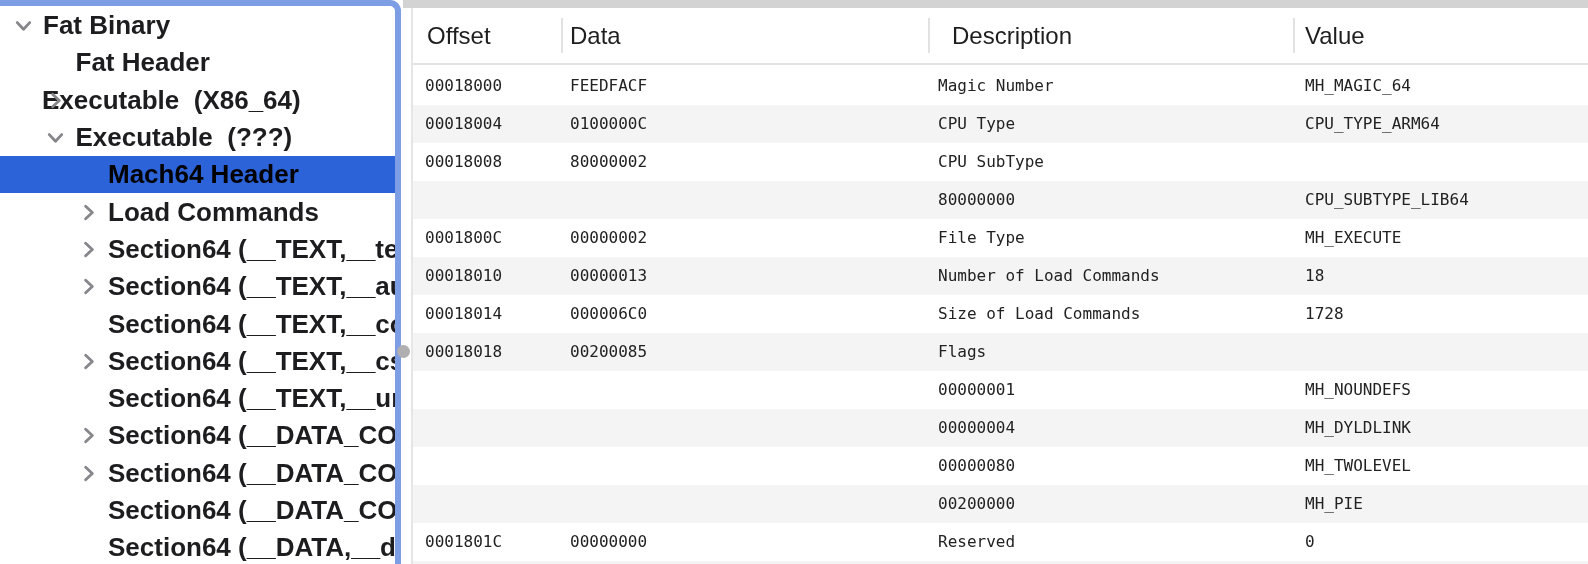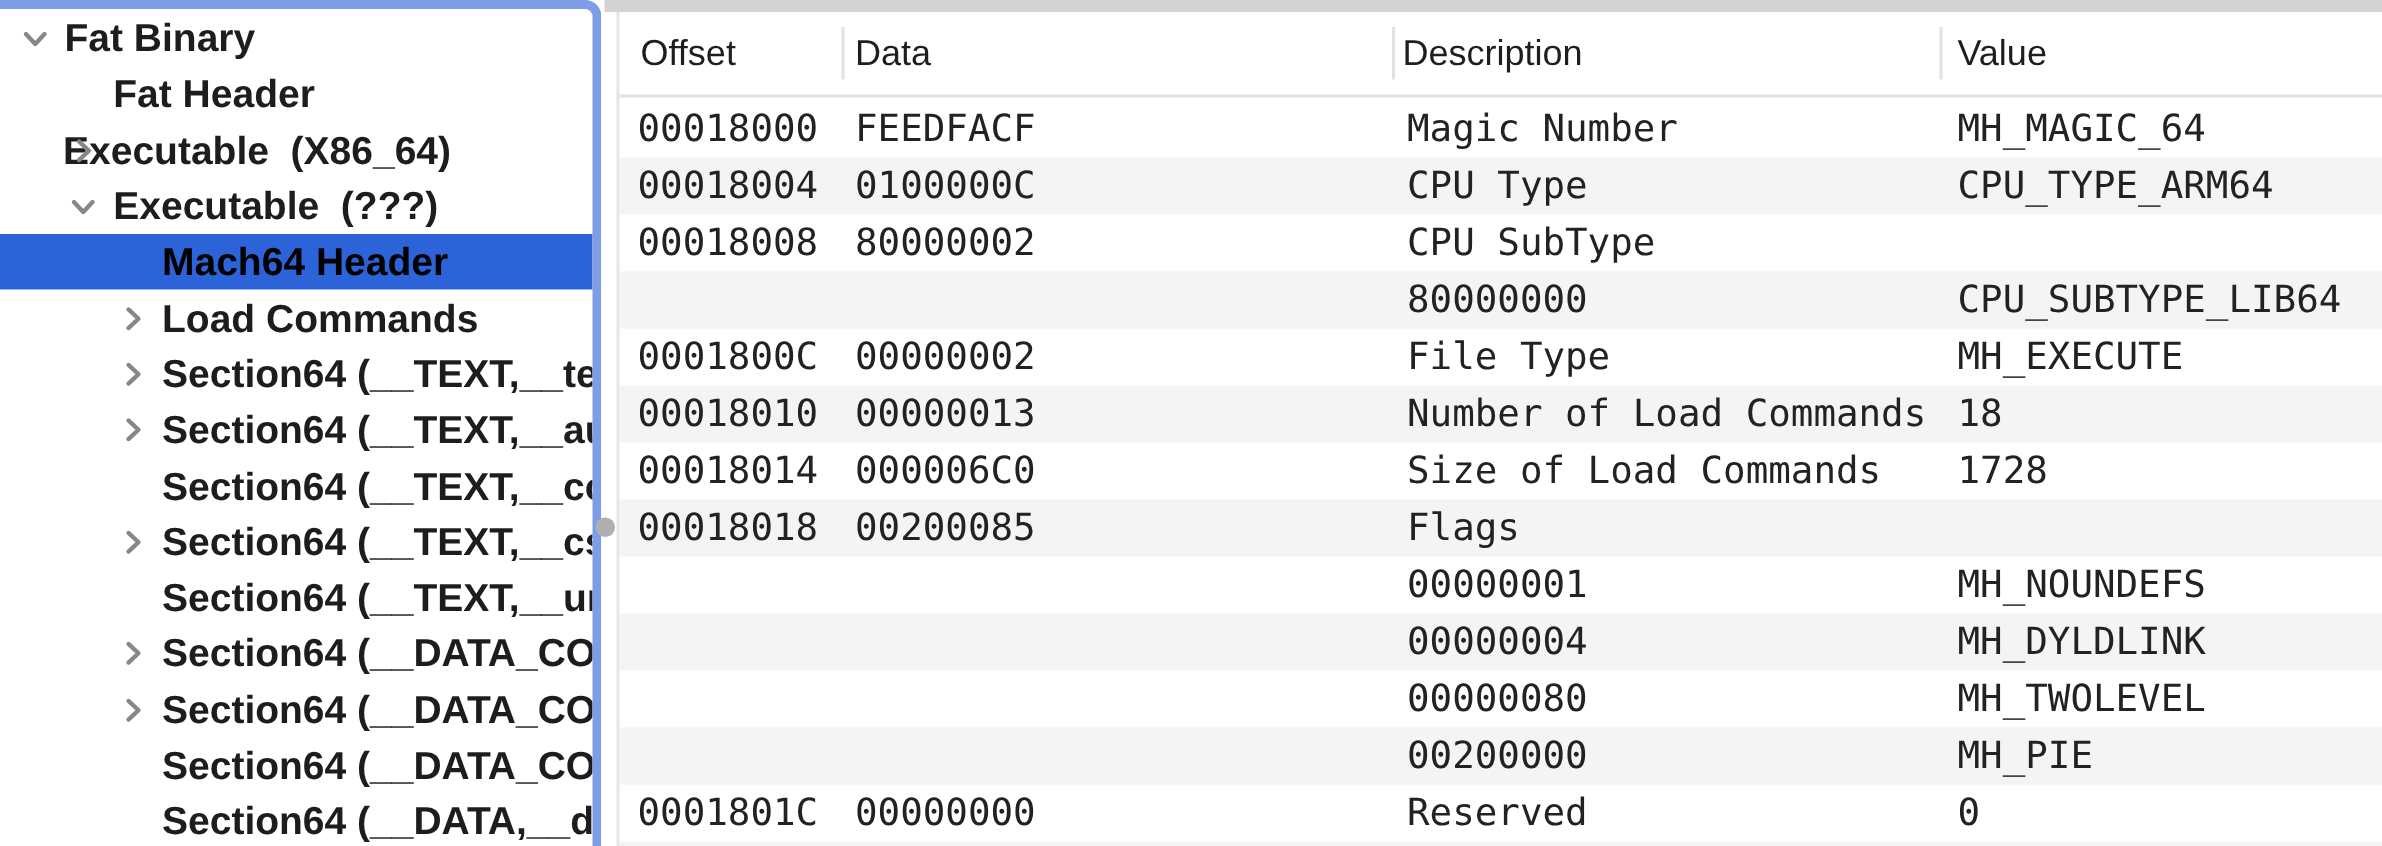--- a/index.html
+++ b/index.html
@@ -46,27 +46,27 @@
   .table-panel{position:absolute;left:413px;top:0;right:0;height:564px;background:#fff;}
   .grid{display:grid;grid-template-columns:148px 367px 365px 1fr;}
   .thead{
     position:absolute;left:0;right:0;top:8px;height:57px;align-items:center;
     font-size:24px;color:#1e1e1e;background:#fff;border-bottom:2px solid #e1e1e1;
     box-sizing:border-box;
   }
   .hcell{position:relative;height:100%;display:flex;align-items:center;}
   .hcell.c0{padding-left:14px;}
   .hcell.c1{padding-left:9px;}
-  .hcell.c2{padding-left:7px;text-align:right;}
+  .hcell.c2{padding-left:24px;text-align:right;}
   .hcell.c3{padding-left:12px;border-radius:12px;}
   .hcell .colsep{
     position:absolute;left:0;top:10px;height:35px;width:2px;background:#e2e2e2;
   }
   .tbody{position:absolute;left:0;right:0;top:67px;bottom:0;overflow:hidden;
-    font-family:"DejaVu Sans Mono","Liberation Mono",monospace;font-size:25px;color:#222;}
+    font-family:"DejaVu Sans Mono","Liberation Mono",monospace;font-size:16px;color:#222;}
   .trow{height:38px;line-height:38px;}
   .trow:nth-child(even){background:var(--zebra,#f4f4f4);}
   .tcell{overflow:hidden;white-space:pre;}
   .tcell.c0{padding-left:12px;}
   .tcell.c1{padding-left:9px;}
   .tcell.c2{padding-left:10px;}
   .tcell.c3{padding-left:12px;}
 </style>
 </head>
 <body>

